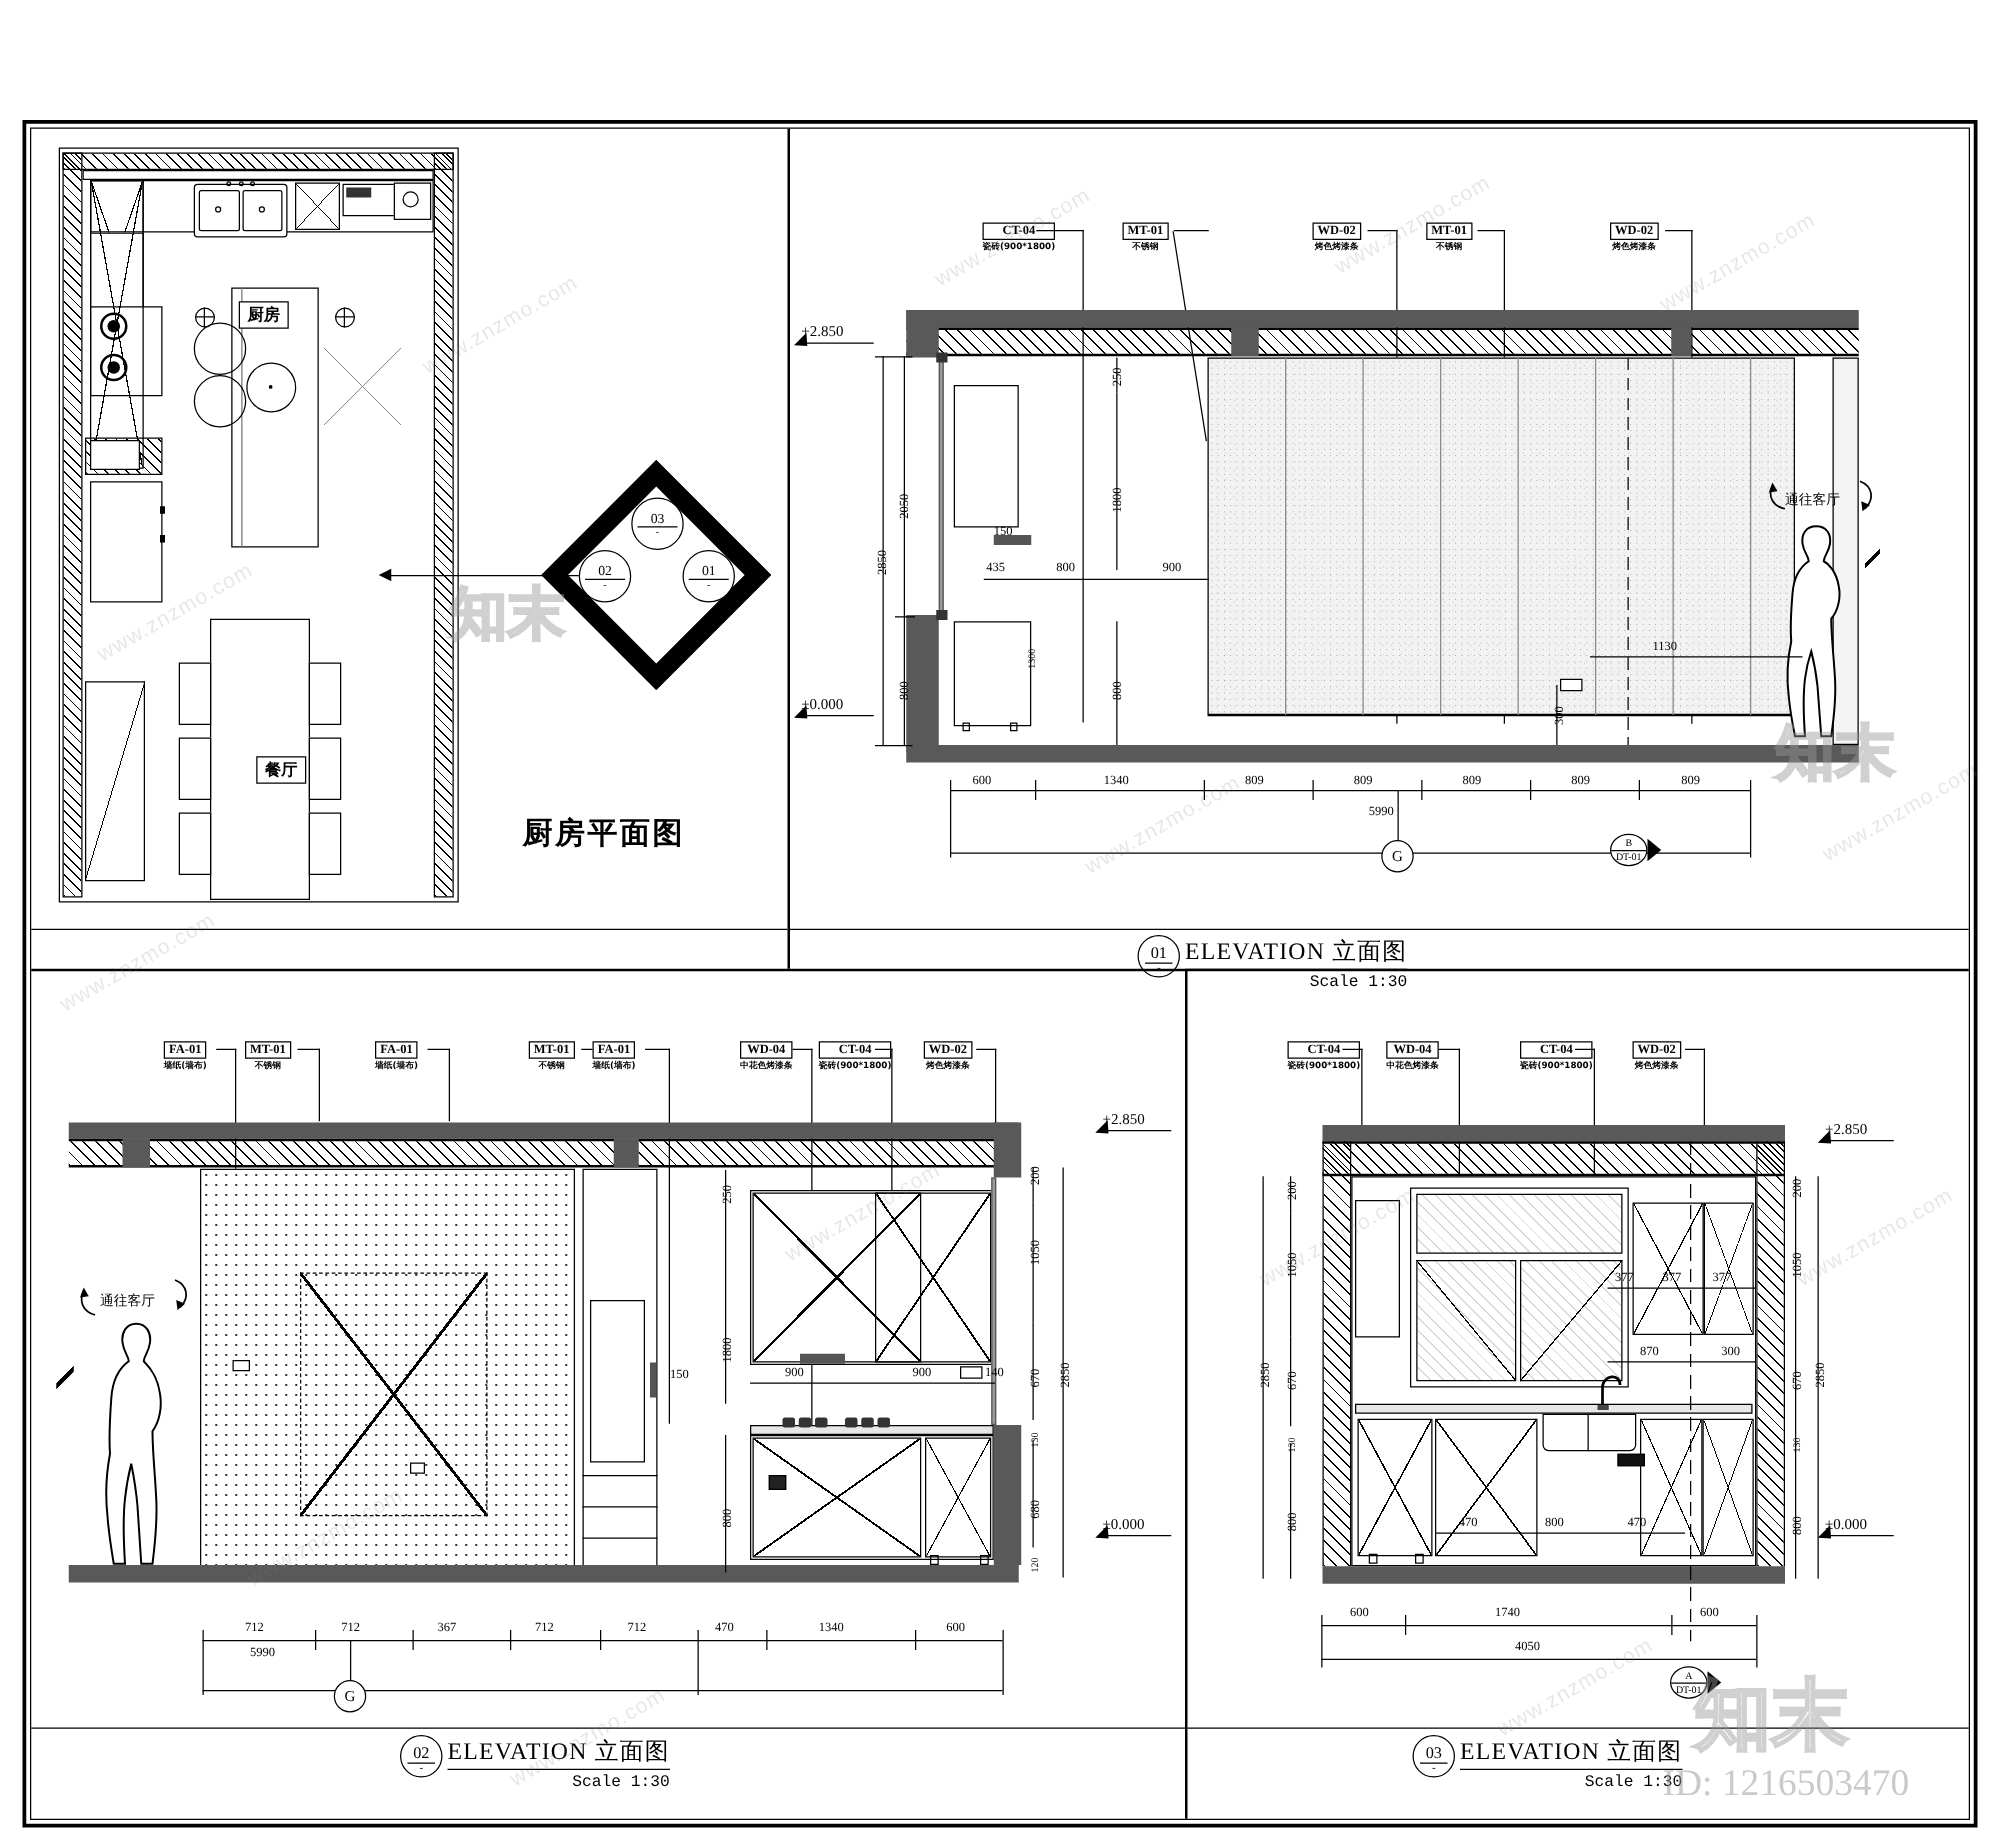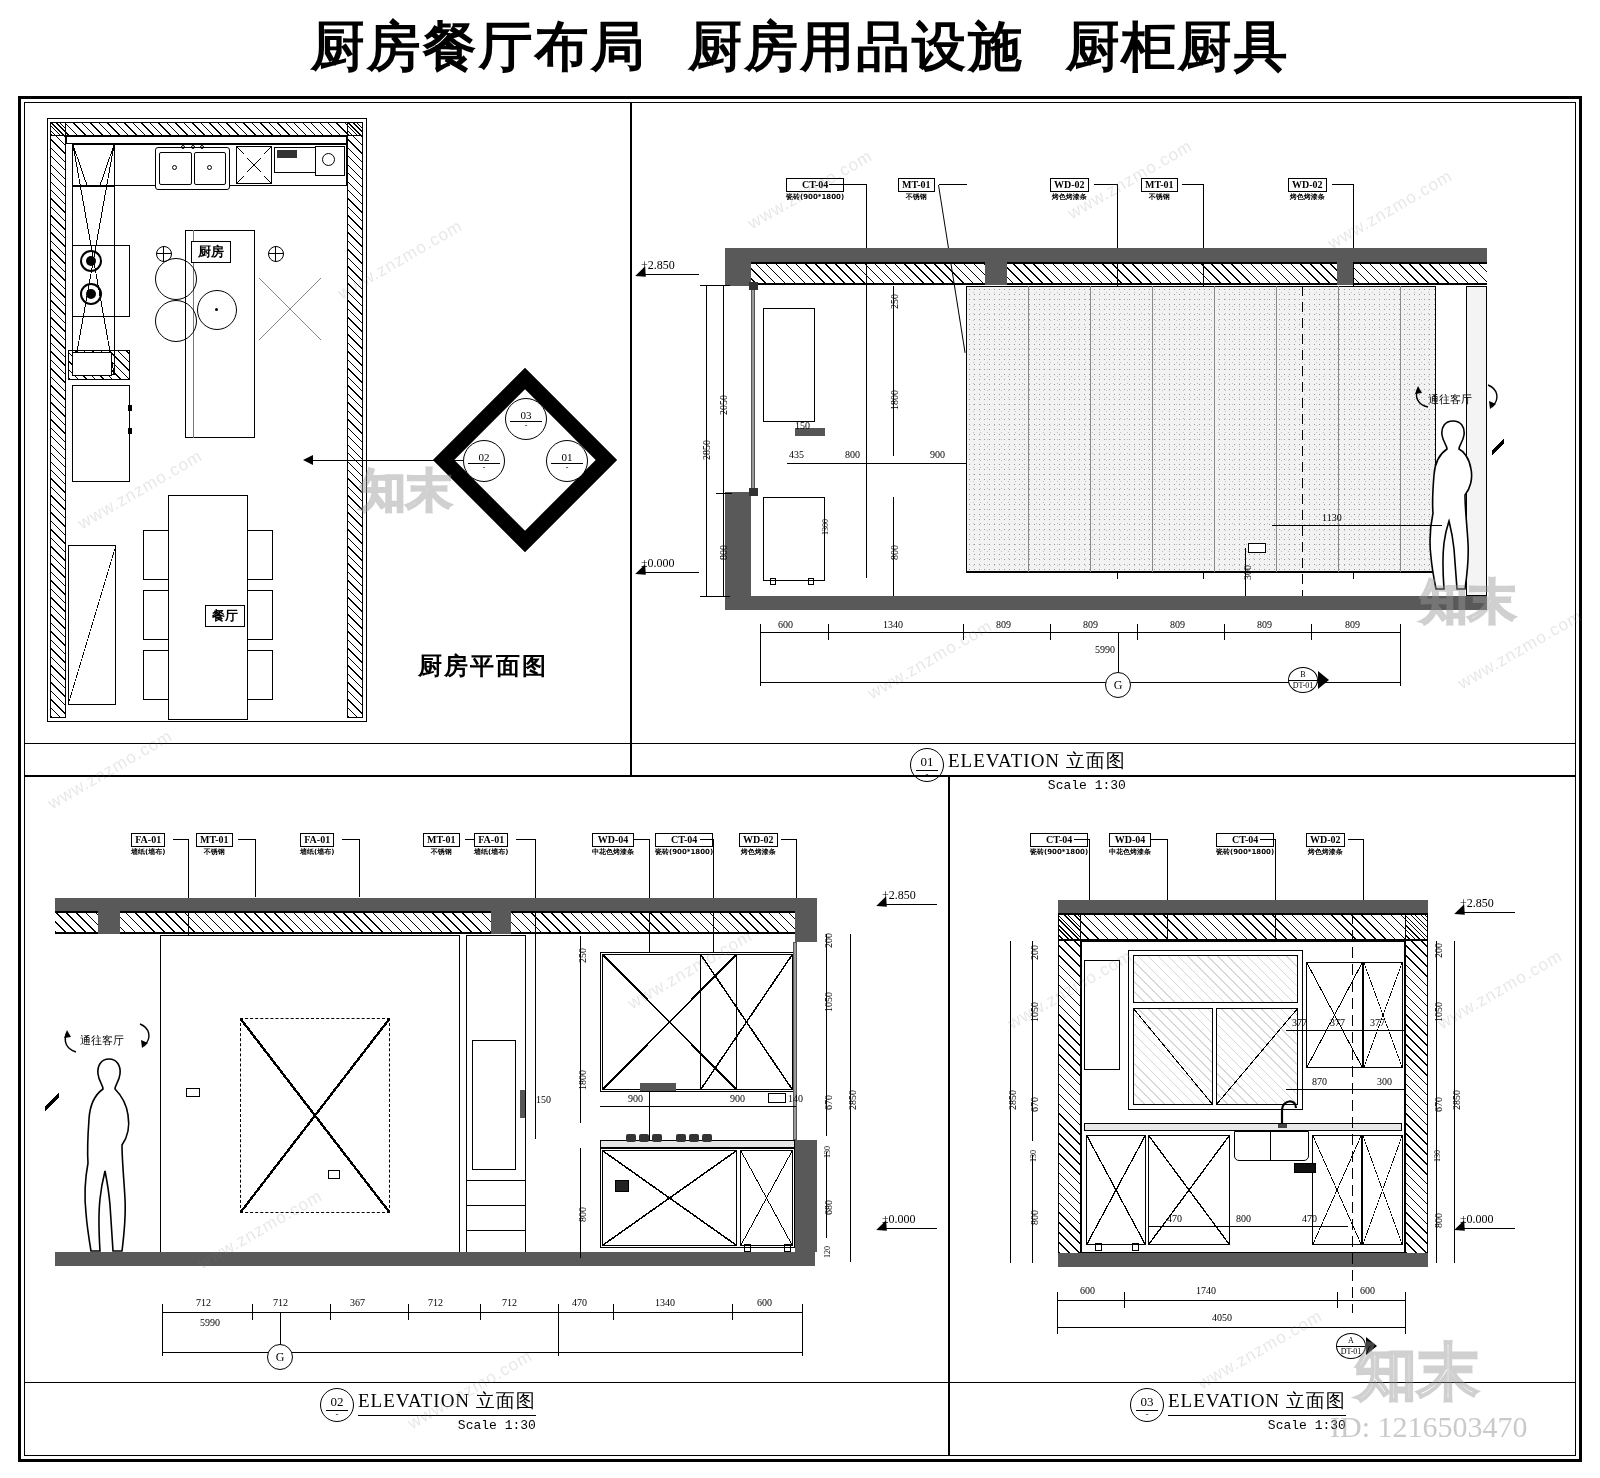--- a/index.html
+++ b/index.html
@@ -189,23 +189,20 @@
   .person{ position:absolute; }
   .hatchdiag{
     background:repeating-linear-gradient(45deg, #000 0 1px, transparent 1px 7px);
   }
 </style>
 </head>
 <body>
 
 <div id="sheet">
 
-  <div class="title-bar">
-    <div class="t">厨房餐厅布局  厨房用品设施  厨柜厨具</div>
-  </div>
 
   <div class="frame-outer"></div>
   <div class="frame-inner"></div>
 
   <div class="vline" style="left:630px;top:103px;width:2px;height:672px;"></div>
   <div class="hline" style="left:25px;top:775px;width:1550px;height:2px;"></div>
   <div class="vline" style="left:948px;top:776px;width:2px;height:679px;"></div>
   <div class="hline" style="left:25px;top:743px;width:605px;height:1px;"></div>
   <div class="hline" style="left:632px;top:743px;width:943px;height:1px;"></div>
   <div class="hline" style="left:25px;top:1382px;width:923px;height:1px;"></div>

